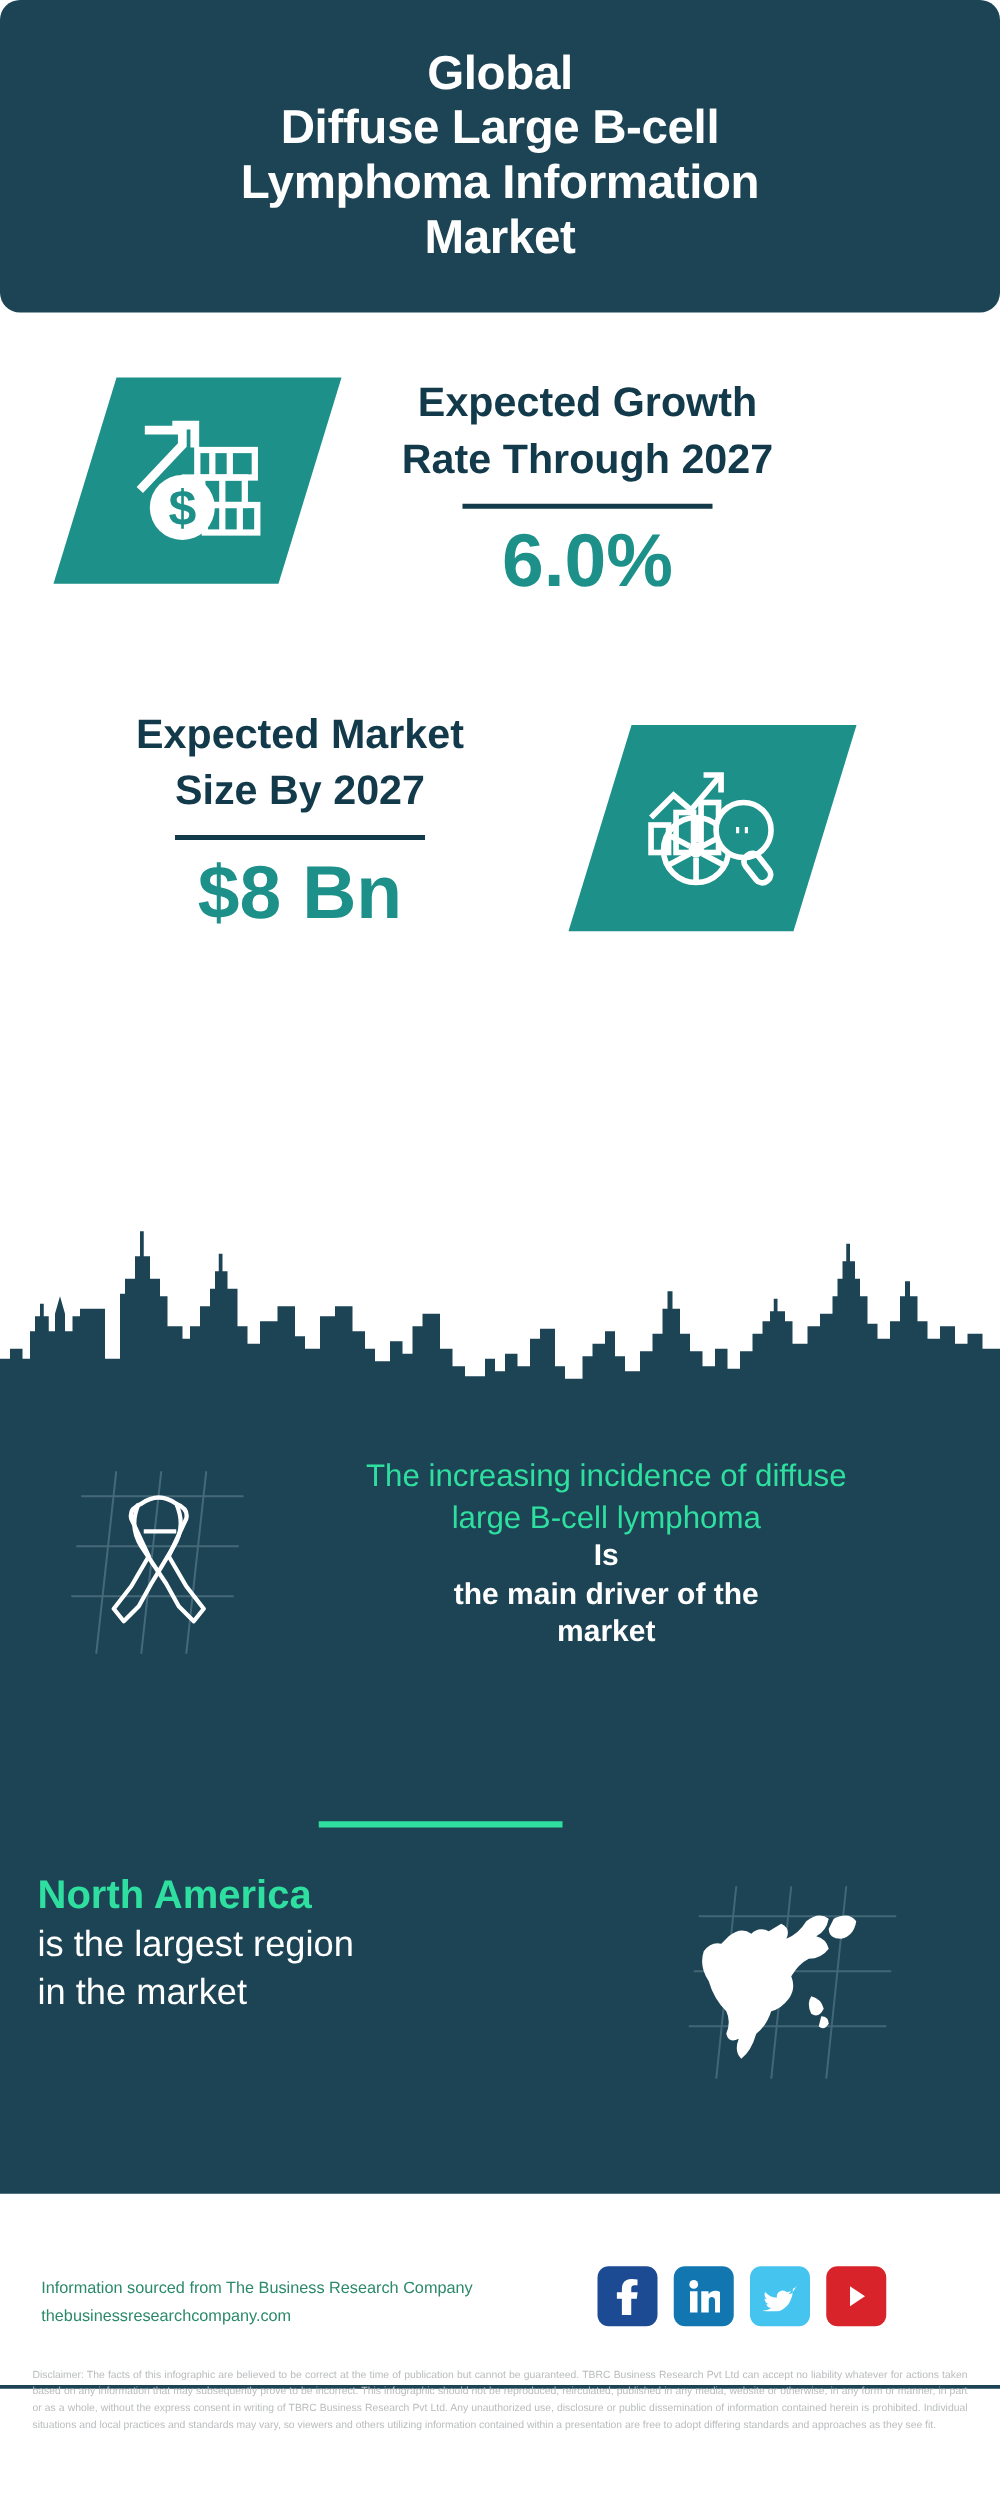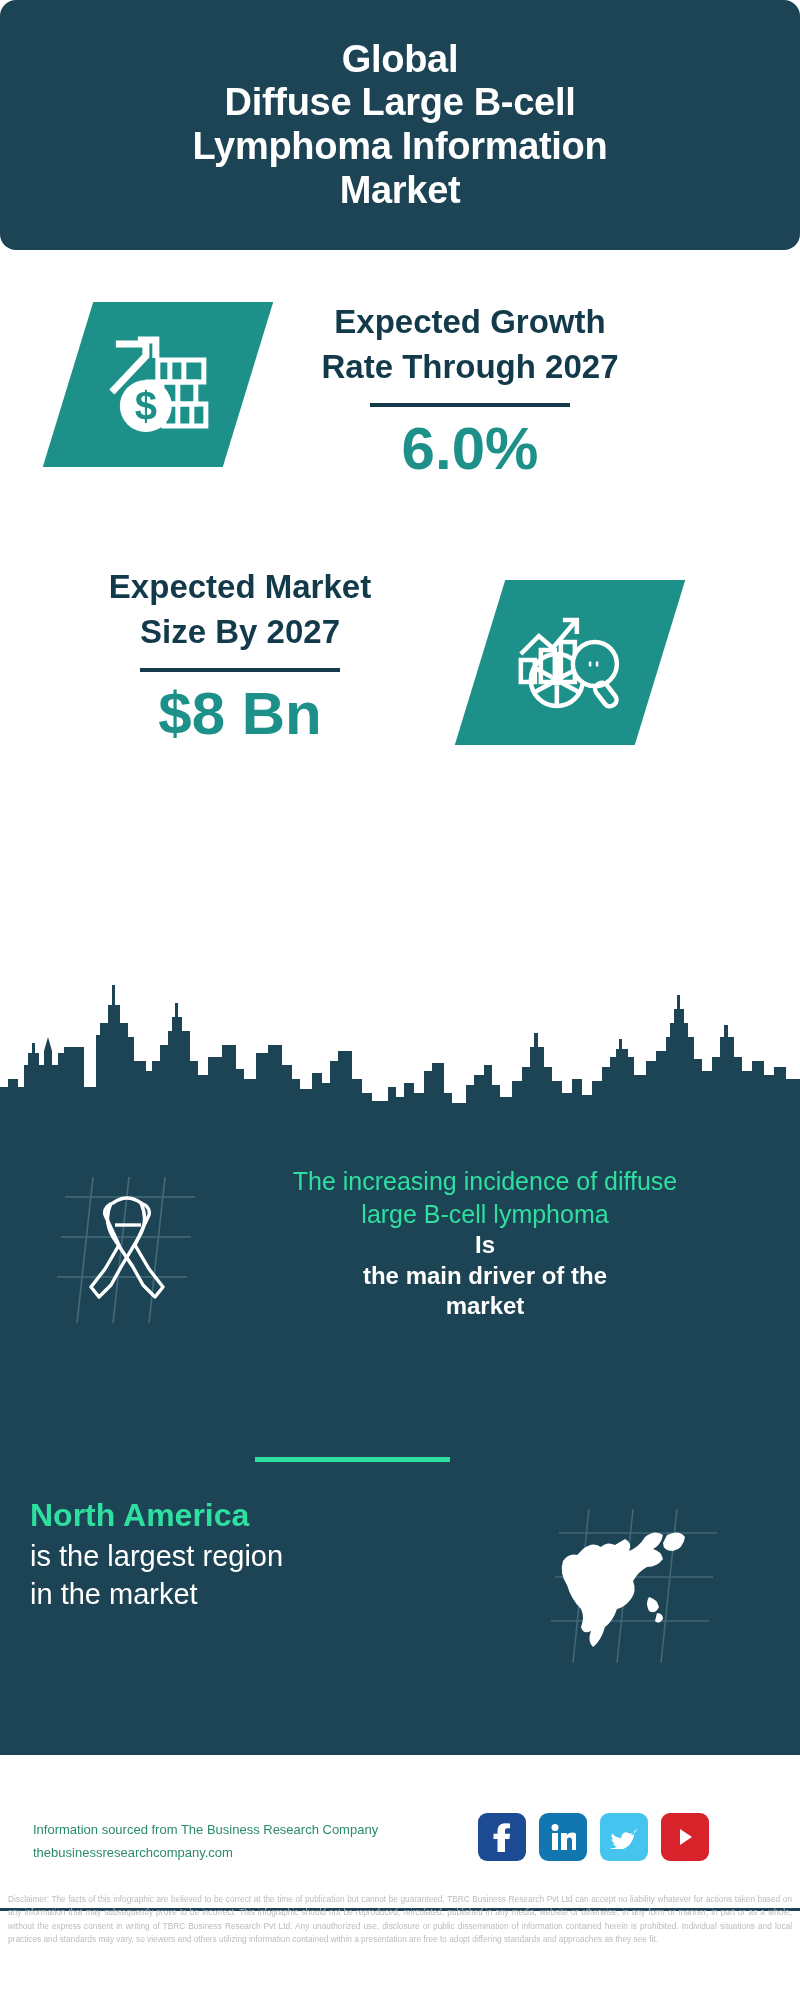--- a/index.html
+++ b/index.html
@@ -210,21 +210,21 @@
   .soc-fb { background: #1c4b94; }
   .soc-li { background: #1277b0; }
   .soc-tw { background: #45c4f0; }
   .soc-yt { background: #d8232a; }
 
   
   .disclaimer {
     position: absolute;
     left: 0; top: 1893px;
     width: 800px;
-    padding: 0 8px;
+    padding: 0 26px;
     color: #b9bcbe;
     font-size: 8.3px;
     line-height: 1.62;
     text-align: justify;
   }
 </style>
 </head>
 <body>
 
 <div id="page">

